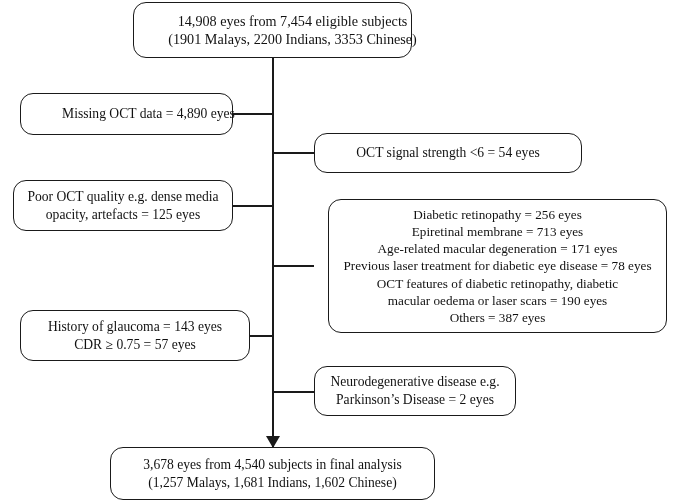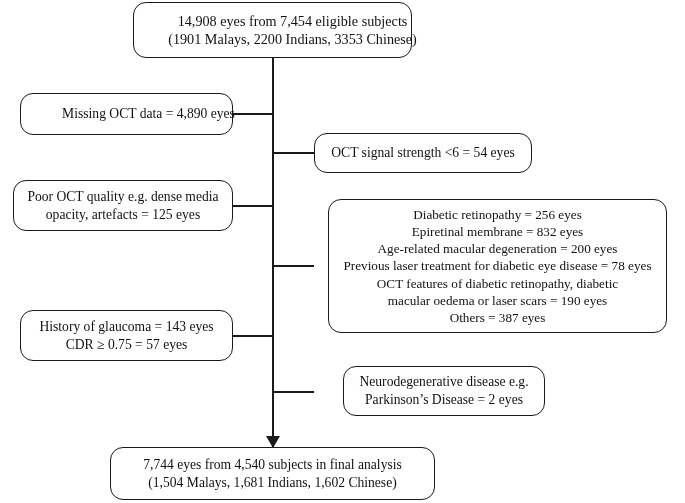--- a/index.html
+++ b/index.html
@@ -85,47 +85,47 @@
 
   <div class="box fs14" style="left:133px; top:2px; width:279px; height:56px;">
     <span class="line">14,908 eyes from 7,454 eligible subjects</span>
     <span class="line">(1901 Malays, 2200 Indians, 3353 Chinese)</span>
   </div>
 
   <div class="box fs135" style="left:20px; top:93px; width:213px; height:42px;padding-left:44px;">
     <span class="line">Missing OCT data = 4,890 eyes</span>
   </div>
 
-  <div class="box fs135" style="left:314px; top:133px; width:218px; height:40px;">
+  <div class="box fs135" style="left:314px; top:133px; width:268px; height:40px;">
     <span class="line">OCT signal strength &lt;6 = 54 eyes</span>
   </div>
 
   <div class="box fs135" style="left:13px; top:180px; width:220px; height:51px;border-radius:13px;">
     <span class="line">Poor OCT quality e.g. dense media</span>
     <span class="line">opacity, artefacts = 125 eyes</span>
   </div>
 
   <div class="box fs13" style="left:328px; top:199px; width:339px; height:134px;">
     <span class="line">Diabetic retinopathy = 256 eyes</span>
-    <span class="line">Epiretinal membrane = 832 eyes</span>
-    <span class="line">Age-related macular degeneration = 200 eyes</span>
+    <span class="line">Epiretinal membrane = 713 eyes</span>
+    <span class="line">Age-related macular degeneration = 171 eyes</span>
     <span class="line">Previous laser treatment for diabetic eye disease = 78 eyes</span>
     <span class="line">OCT features of diabetic retinopathy, diabetic</span>
     <span class="line">macular oedema or laser scars = 190 eyes</span>
     <span class="line">Others = 387 eyes</span>
   </div>
 
-  <div class="box fs135" style="left:20px; top:310px; width:213px; height:51px;">
+  <div class="box fs135" style="left:20px; top:310px; width:230px; height:51px;">
     <span class="line">History of glaucoma = 143 eyes</span>
     <span class="line">CDR ≥ 0.75 = 57 eyes</span>
   </div>
 
-  <div class="box fs135" style="left:314px; top:366px; width:202px; height:50px;margin-left:29px;">
+  <div class="box fs135" style="left:314px; top:366px; width:202px; height:50px;">
     <span class="line">Neurodegenerative disease e.g.</span>
     <span class="line">Parkinson’s Disease = 2 eyes</span>
   </div>
 
   <div class="box fs135" style="left:110px; top:447px; width:325px; height:53px;">
-    <span class="line">7,744 eyes from 4,540 subjects in final analysis</span>
-    <span class="line">(1,504 Malays, 1,681 Indians, 1,602 Chinese)</span>
+    <span class="line">3,678 eyes from 4,540 subjects in final analysis</span>
+    <span class="line">(1,257 Malays, 1,681 Indians, 1,602 Chinese)</span>
   </div>
 
 </div>
 
 </body></html>

